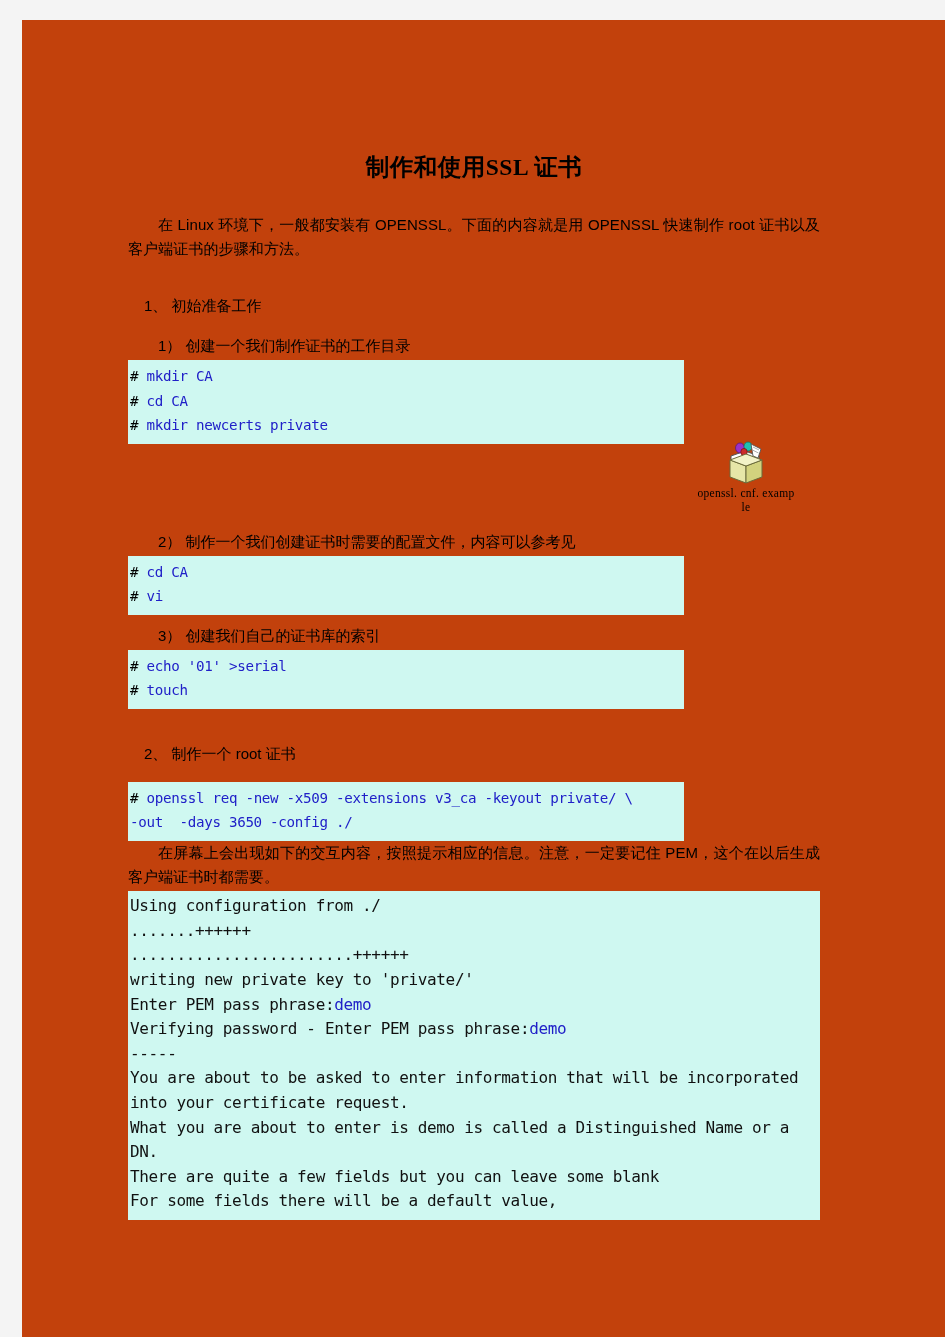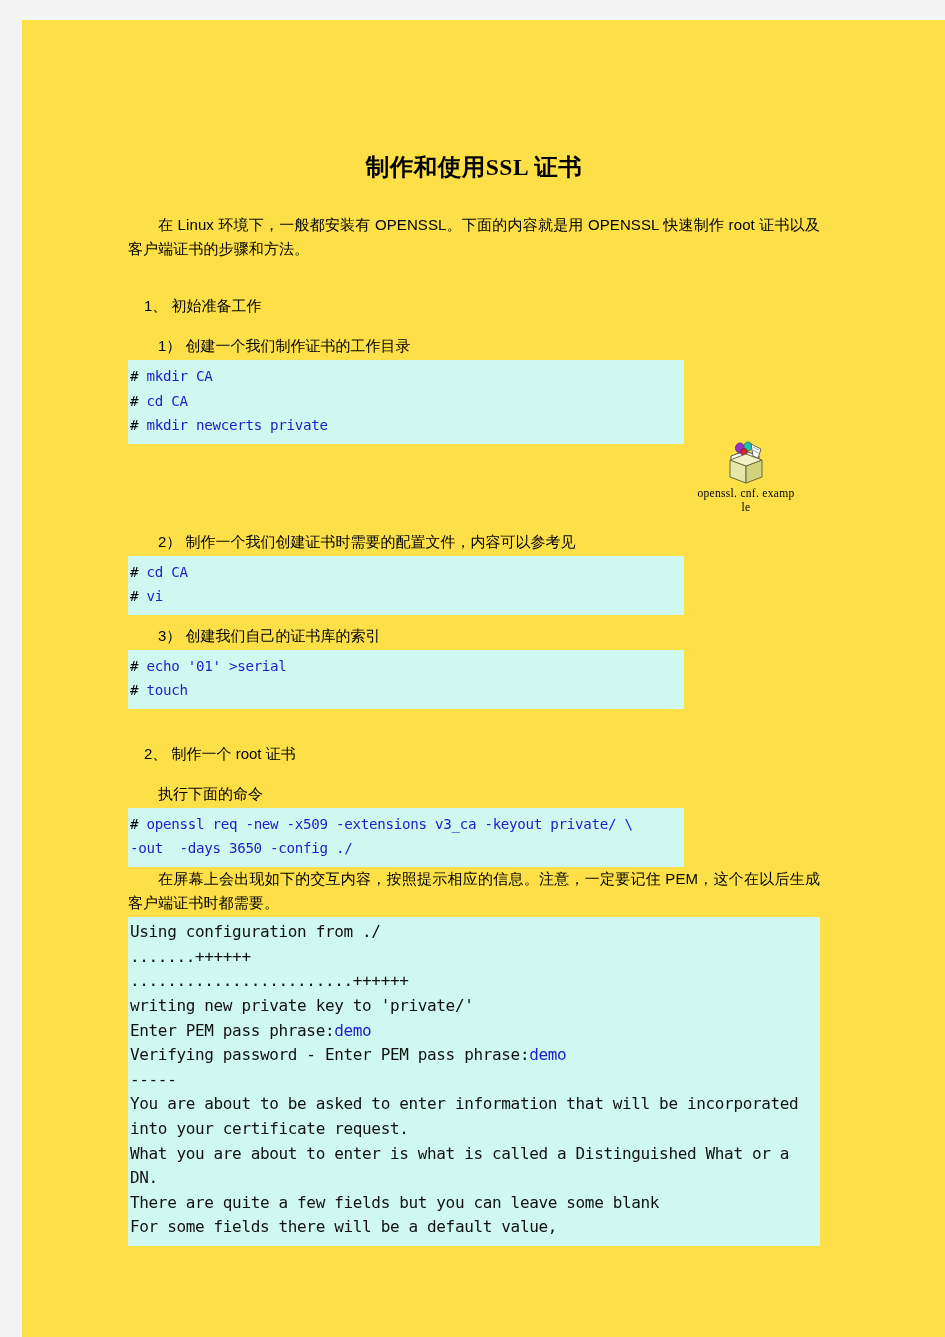--- a/index.html
+++ b/index.html
@@ -12,21 +12,21 @@
     height: 1337px;
     overflow: hidden;
     font-family: "Liberation Sans", sans-serif;
   }
   .page {
     position: absolute;
     left: 22px;
     top: 20px;
     width: 923px;
     height: 1317px;
-    background: #fde047;
+    background: #c2410c;
     box-sizing: border-box;
   }
   .content {
     position: absolute;
     left: 106px;
     top: 100px;
     width: 692px;
   }
 
   .doc-title {
@@ -208,39 +208,38 @@
     <p class="sub-item">3） 创建我们自己的证书库的索引</p>
 
     <div class="code-block">
       <div class="code-line"><span class="prompt"># </span><span>echo '01' &gt;serial</span></div>
       <div class="code-line"><span class="prompt"># </span><span>touch</span></div>
     </div>
 
     <div class="spacer-md"></div>
 
     <p class="heading">2、 制作一个 root 证书</p>
-    <p class="sub-plain">执行下面的命令</p>
 
     <div class="code-block">
       <div class="code-line"><span class="prompt"># </span><span>openssl req -new -x509 -extensions v3_ca -keyout private/ \</span></div>
       <div class="code-line"><span class="prompt"></span><span>-out  -days 3650 -config ./</span></div>
     </div>
 
     <p class="para indent">在屏幕上会出现如下的交互内容，按照提示相应的信息。注意，一定要记住 PEM，这个在以后生成客户端证书时都需要。</p>
 
     <div class="out-block">
       <div class="out-line"><span>Using configuration from ./</span><span class="hl"></span></div>
       <div class="out-line"><span>.......++++++</span><span class="hl"></span></div>
       <div class="out-line"><span>........................++++++</span><span class="hl"></span></div>
       <div class="out-line"><span>writing new private key to 'private/'</span><span class="hl"></span></div>
       <div class="out-line"><span>Enter PEM pass phrase:</span><span class="hl">demo</span></div>
       <div class="out-line"><span>Verifying password - Enter PEM pass phrase:</span><span class="hl">demo</span></div>
       <div class="out-line"><span>-----</span><span class="hl"></span></div>
       <div class="out-line"><span>You are about to be asked to enter information that will be incorporated</span><span class="hl"></span></div>
       <div class="out-line"><span>into your certificate request.</span><span class="hl"></span></div>
-      <div class="out-line"><span>What you are about to enter is what is called a Distinguished What or a</span><span class="hl"></span></div>
+      <div class="out-line"><span>What you are about to enter is demo is called a Distinguished Name or a</span><span class="hl"></span></div>
       <div class="out-line"><span>DN.</span><span class="hl"></span></div>
       <div class="out-line"><span>There are quite a few fields but you can leave some blank</span><span class="hl"></span></div>
       <div class="out-line"><span>For some fields there will be a default value,</span><span class="hl"></span></div>
     </div>
 
   </div>
 </div>
 
 </body></html>

